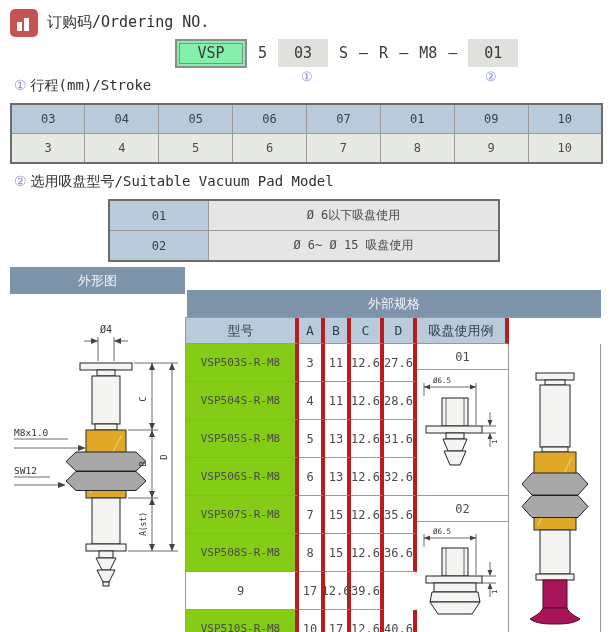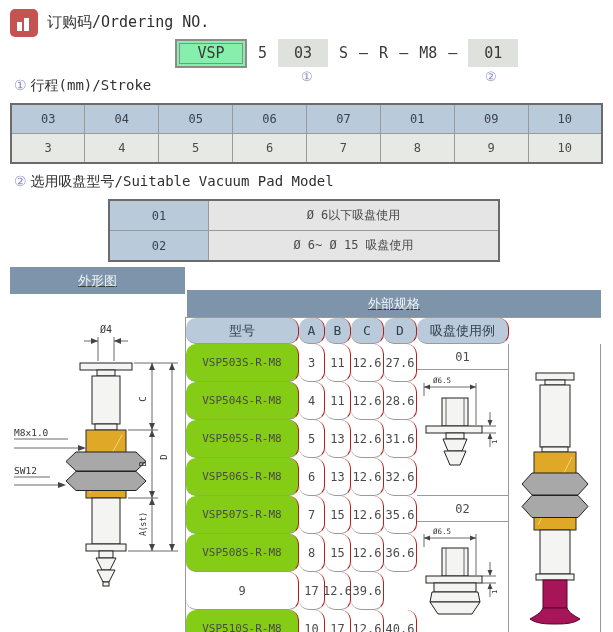--- a/index.html
+++ b/index.html
@@ -35,30 +35,30 @@
 
   
   .pad-tbl{position:absolute;left:108px;top:199px;width:392px;border-collapse:collapse;
            border:2px solid #6b6b6b;table-layout:fixed;}
   .pad-tbl td{border:1px solid #9a9a9a;height:27px;text-align:center;font-size:12px;}
   .pad-tbl .cc{width:96px;background:#b9cada;color:#39434e;}
   .pad-tbl .cd{background:#e5e5e5;color:#4a4a4a;}
 
   
   .main-tbl{position:absolute;left:10px;top:267px;width:591px;border-bottom:2px solid #5a5a5a;background:#fff;}
-  .mt-head{display:flex;gap:2px;text-decoration:underline;}
+  .mt-head{display:flex;gap:2px;}
   .dark{background:#7e94ab;color:#eef3f7;font-size:13px;height:27px;display:flex;align-items:center;justify-content:center;}
   .dark.l{width:175px;} .dark.r{flex:1;margin-top:23px;}
   .mt-body{display:flex;}
   .left-draw{width:175px;position:relative;display:flex;justify-content:flex-start;align-items:flex-start;}
   .mt-grid{flex:1;display:grid;border-left:1px solid #9a9a9a;border-top:1px solid #9a9a9a;
            grid-template-columns:113px 26px 26px 33px 33px 92px 1fr;
            grid-template-rows:26px repeat(8,38px);}
-  .c{display:flex;align-items:center;justify-content:center;border-right:1px solid #b91c1c;
-     border-bottom:1px solid #9a9a9a;background:#fff;font-size:12px;color:#4a4a4a;border-radius:10px;}
+  .c{display:flex;align-items:center;justify-content:center;border-right:4px solid #b91c1c;
+     border-bottom:1px solid #9a9a9a;background:#fff;font-size:12px;color:#4a4a4a;}
   .hl{background:#b9cada;color:#33414e;font-size:13px;}
   .model{background:#84cc16;font-size:11px;}
   .hr{grid-row:1;} .r2{grid-row:2;} .r3{grid-row:3;} .r4{grid-row:4;} .r5{grid-row:5;}
   .r6{grid-row:6;} .r7{grid-row:7;} .r8{grid-row:8;} .r9{grid-row:9;}
   .fit-block{display:flex;flex-direction:column;border-right:1px solid #9a9a9a;border-bottom:1px solid #9a9a9a;background:#fff;}
   .fb1{grid-column:6;grid-row:2 / span 4;} .fb2{grid-column:6;grid-row:6 / span 4;}
   .fit-label{height:25px;border-bottom:1px solid #9a9a9a;display:flex;align-items:center;justify-content:center;font-size:12px;color:#4a4a4a;}
   .fit-draw{flex:1;display:flex;align-items:center;justify-content:center;}
   .example{grid-column:7;grid-row:2 / span 8;display:flex;align-items:center;justify-content:center;
            border-right:1px solid #9a9a9a;border-bottom:1px solid #9a9a9a;background:#fff;}

